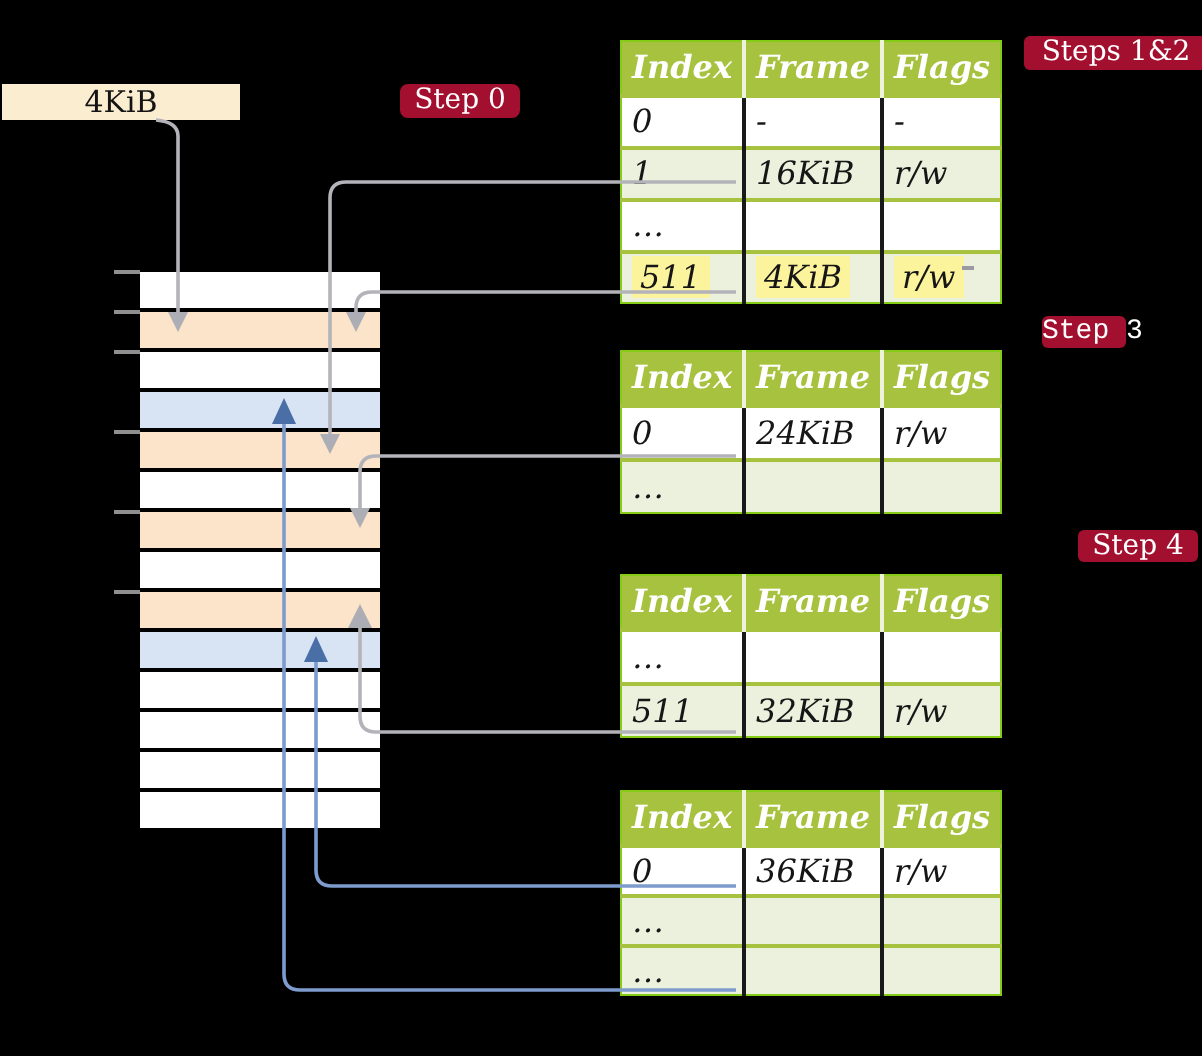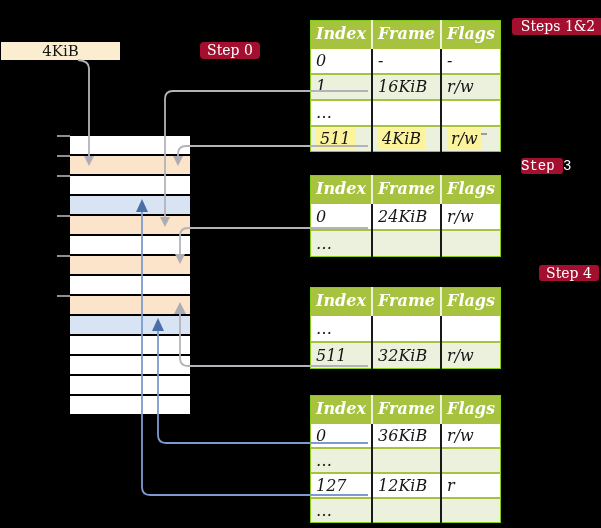--- a/index.html
+++ b/index.html
@@ -201,25 +201,20 @@
       <tr>
         <td>0</td>
         <td>36KiB</td>
         <td>r/w</td>
       </tr>
       <tr class="shade">
         <td>…</td>
         <td></td>
         <td></td>
       </tr>
-      <tr>
-        <td>127</td>
-        <td>12KiB</td>
-        <td>r</td>
-      </tr>
       <tr class="shade">
         <td>…</td>
         <td></td>
         <td></td>
       </tr>
     </tbody>
       </table>
   </div>
 
   <div class="stub"></div>

